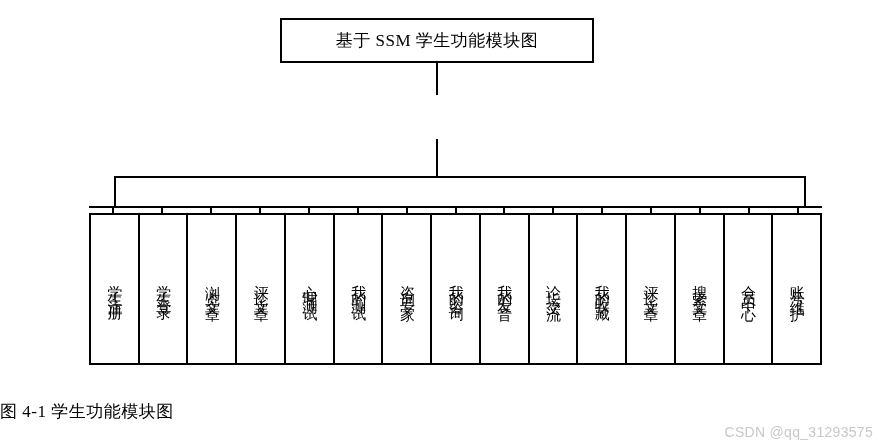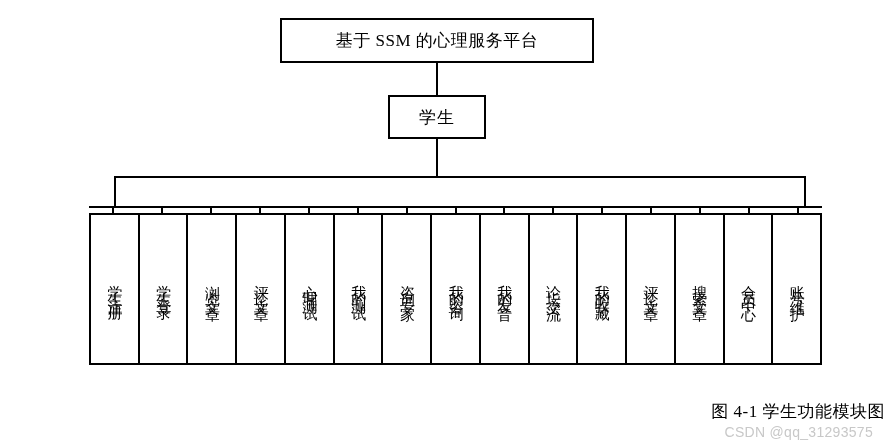--- a/index.html
+++ b/index.html
@@ -146,21 +146,21 @@
     white-space: nowrap;
     text-align: center;
   }
 
   
   #figure-caption {
     position: absolute;
     left: 0;
     top: 400px;
     width: 885px;
-    text-align: right;
+    text-align: left;
     font-size: 17px;
     letter-spacing: 0.5px;
   }
 
   
   #watermark {
     position: absolute;
     right: 12px;
     bottom: 8px;
     font-family: Liberation Sans, sans-serif;
@@ -169,28 +169,25 @@
     letter-spacing: 0.3px;
     user-select: none;
   }
 </style>
 </head>
 <body>
 
 <div id="diagram-canvas">
 
   <div class="node-box" id="root-box">
-    <span class="node-label">基于 SSM 的心理服务平台</span>
+    <span class="node-label">基于 SSM 学生功能模块图</span>
   </div>
 
   <div class="line v-line" id="line-root-to-student"></div>
 
-  <div class="node-box" id="student-box">
-    <span class="node-label">学生</span>
-  </div>
 
   <div class="line v-line" id="line-student-to-bus"></div>
 
   <div class="line h-line" id="bus-upper"></div>
   <div class="line v-line" id="bus-upper-left-drop"></div>
   <div class="line v-line" id="bus-upper-right-drop"></div>
   <div class="line h-line" id="bus-lower"></div>
 
   <div id="leaf-stubs">
       <div class="leaf-stub" style="left: 112.433px;"></div>

